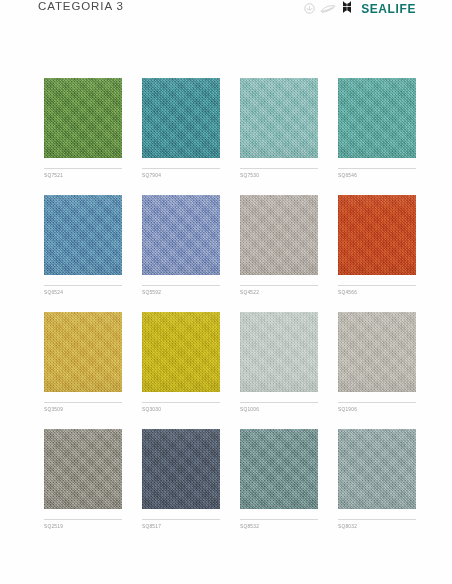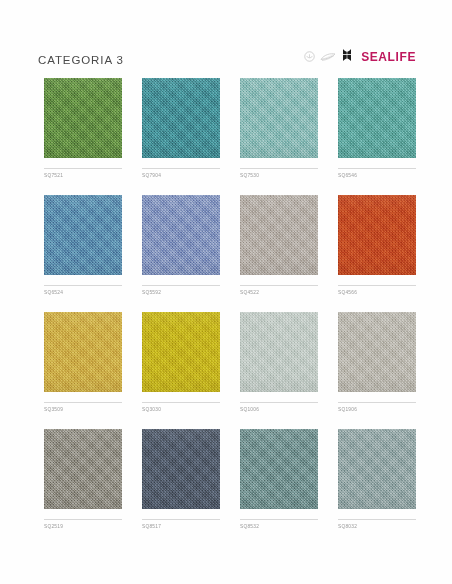--- a/index.html
+++ b/index.html
@@ -19,21 +19,21 @@
     background: #fefefe;
   }
 
   
   .header {
     position: absolute;
     left: 0; top: 0;
     width: 452px;
     height: 66px;
     display: flex;
-    align-items: flex-end;
+    align-items: flex-start;
     justify-content: space-between;
     padding: 0 36px 0 38px;
   }
 
   .page-title {
     font-size: 11.5px;
     letter-spacing: 0.9px;
     color: #4a4a4a;
     font-weight: 400;
     white-space: nowrap;
@@ -47,21 +47,21 @@
 
   .cert-icon { display: block; opacity: 0.62; }
   .cert-icon-2 { display: block; opacity: 0.5; }
 
   .brand-mark { display: block; }
 
   .brand-name {
     font-size: 12px;
     font-weight: 700;
     letter-spacing: 0.6px;
-    color: #be185d;
+    color: #0f766e;
     margin-left: 3px;
   }
 
   
   .grid {
     position: absolute;
     left: 44px;
     top: 78px;
     width: 372px;
     display: grid;

